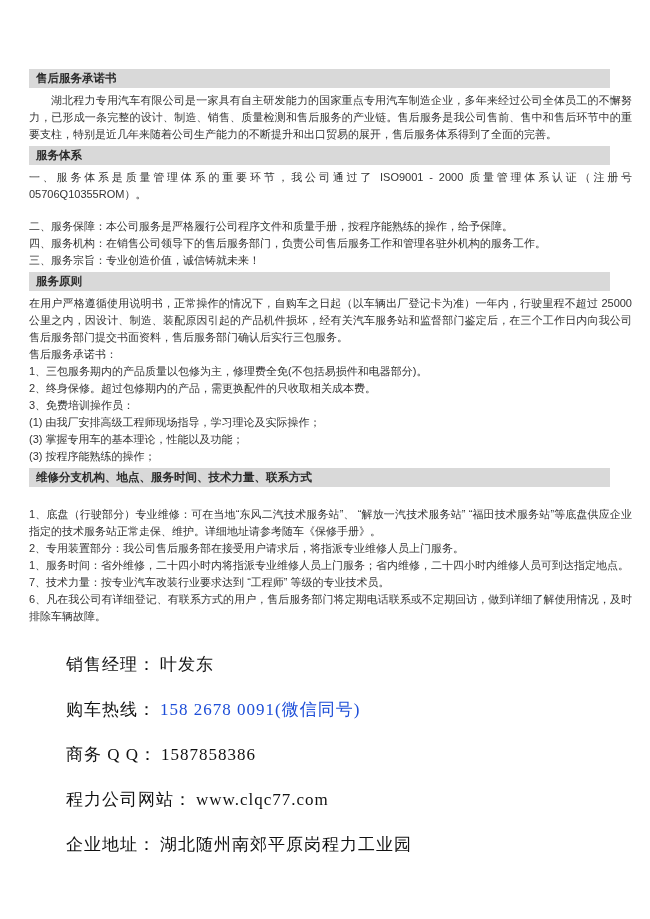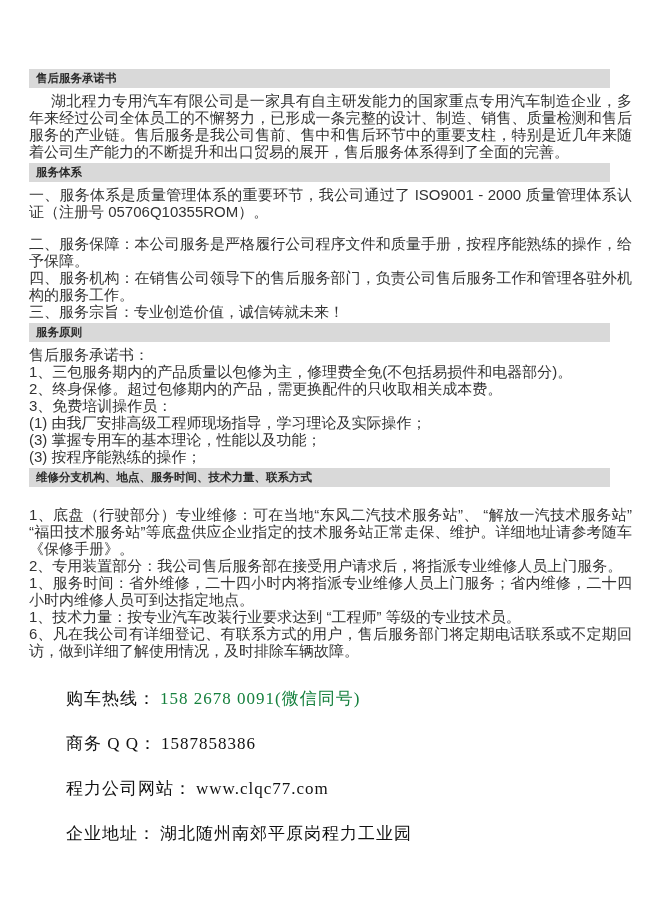--- a/index.html
+++ b/index.html
@@ -21,71 +21,73 @@
     color:#2b2b2b;
     font-weight:bold;
     font-size:11.5px;
     line-height:13px;
     padding:3px 8px 3px 7px;
     margin:3px 22px 4px 0;
   }
   
   .p{
     color:#333333;
-    font-size:15px;
+    font-size:11px;
     line-height:17px;
     margin:0;
     text-align:justify;
   }
   .p.indent{ text-indent:22px; }
   .gap{ height:15px; }
   
   .contact{
     margin-top:30px;
     padding-left:37px;
     font-family:"Liberation Serif","DejaVu Serif",serif;
     color:#111111;
     font-size:17px;
   }
   .contact .line{
     line-height:19px;
     margin-bottom:26px;
     letter-spacing:1px;
   }
   .contact .value{ padding-left:4px; }
-  .contact .value.red{ color:#15803d; }
+  .contact .value.red{ color:#1d4ed8; }
 </style>
 </head>
 <body>
 
 <div class="page">
   <div id="doc-body">
       <div class="bar">售后服务承诺书</div>
       <div class="p indent">湖北程力专用汽车有限公司是一家具有自主研发能力的国家重点专用汽车制造企业，多年来经过公司全体员工的不懈努力，已形成一条完整的设计、制造、销售、质量检测和售后服务的产业链。售后服务是我公司售前、售中和售后环节中的重要支柱，特别是近几年来随着公司生产能力的不断提升和出口贸易的展开，售后服务体系得到了全面的完善。</div>
       <div class="bar">服务体系</div>
       <div class="p">一、服务体系是质量管理体系的重要环节，我公司通过了 ISO9001 - 2000 质量管理体系认证（注册号 05706Q10355ROM）。</div>
       <div class="gap"></div>
       <div class="p">二、服务保障：本公司服务是严格履行公司程序文件和质量手册，按程序能熟练的操作，给予保障。</div>
       <div class="p">四、服务机构：在销售公司领导下的售后服务部门，负责公司售后服务工作和管理各驻外机构的服务工作。</div>
       <div class="p">三、服务宗旨：专业创造价值，诚信铸就未来！</div>
       <div class="bar">服务原则</div>
+      <div class="p">在用户严格遵循使用说明书，正常操作的情况下，自购车之日起（以车辆出厂登记卡为准）一年内，行驶里程不超过 25000 公里之内，因设计、制造、装配原因引起的产品机件损坏，经有关汽车服务站和监督部门鉴定后，在三个工作日内向我公司售后服务部门提交书面资料，售后服务部门确认后实行三包服务。</div>
       <div class="p">售后服务承诺书：</div>
       <div class="p">1、三包服务期内的产品质量以包修为主，修理费全免(不包括易损件和电器部分)。</div>
       <div class="p">2、终身保修。超过包修期内的产品，需更换配件的只收取相关成本费。</div>
       <div class="p">3、免费培训操作员：</div>
       <div class="p">(1) 由我厂安排高级工程师现场指导，学习理论及实际操作；</div>
       <div class="p">(3) 掌握专用车的基本理论，性能以及功能；</div>
       <div class="p">(3) 按程序能熟练的操作；</div>
       <div class="bar">维修分支机构、地点、服务时间、技术力量、联系方式</div>
       <div class="gap"></div>
       <div class="p">1、底盘（行驶部分）专业维修：可在当地“东风二汽技术服务站”、 “解放一汽技术服务站” “福田技术服务站”等底盘供应企业指定的技术服务站正常走保、维护。详细地址请参考随车《保修手册》。</div>
       <div class="p">2、专用装置部分：我公司售后服务部在接受用户请求后，将指派专业维修人员上门服务。</div>
       <div class="p">1、服务时间：省外维修，二十四小时内将指派专业维修人员上门服务；省内维修，二十四小时内维修人员可到达指定地点。</div>
-      <div class="p">1、技术力量：按专业汽车改装行业要求达到 “工程师” 等级的专业技术员。</div>
+      <div class="p">7、技术力量：按专业汽车改装行业要求达到 “工程师” 等级的专业技术员。</div>
       <div class="p">6、凡在我公司有详细登记、有联系方式的用户，售后服务部门将定期电话联系或不定期回访，做到详细了解使用情况，及时排除车辆故障。</div>
     </div>
   <div id="contact" class="contact">
+      <div class="line"><span class="label">销售经理：</span><span class="value">叶发东</span></div>
       <div class="line"><span class="label">购车热线：</span><span class="value red">158 2678 0091(微信同号)</span></div>
       <div class="line"><span class="label">商务 Q Q：</span><span class="value">1587858386</span></div>
       <div class="line"><span class="label">程力公司网站：</span><span class="value">www.clqc77.com</span></div>
       <div class="line"><span class="label">企业地址：</span><span class="value">湖北随州南郊平原岗程力工业园</span></div>
     </div>
 </div>
 
 </body></html>

